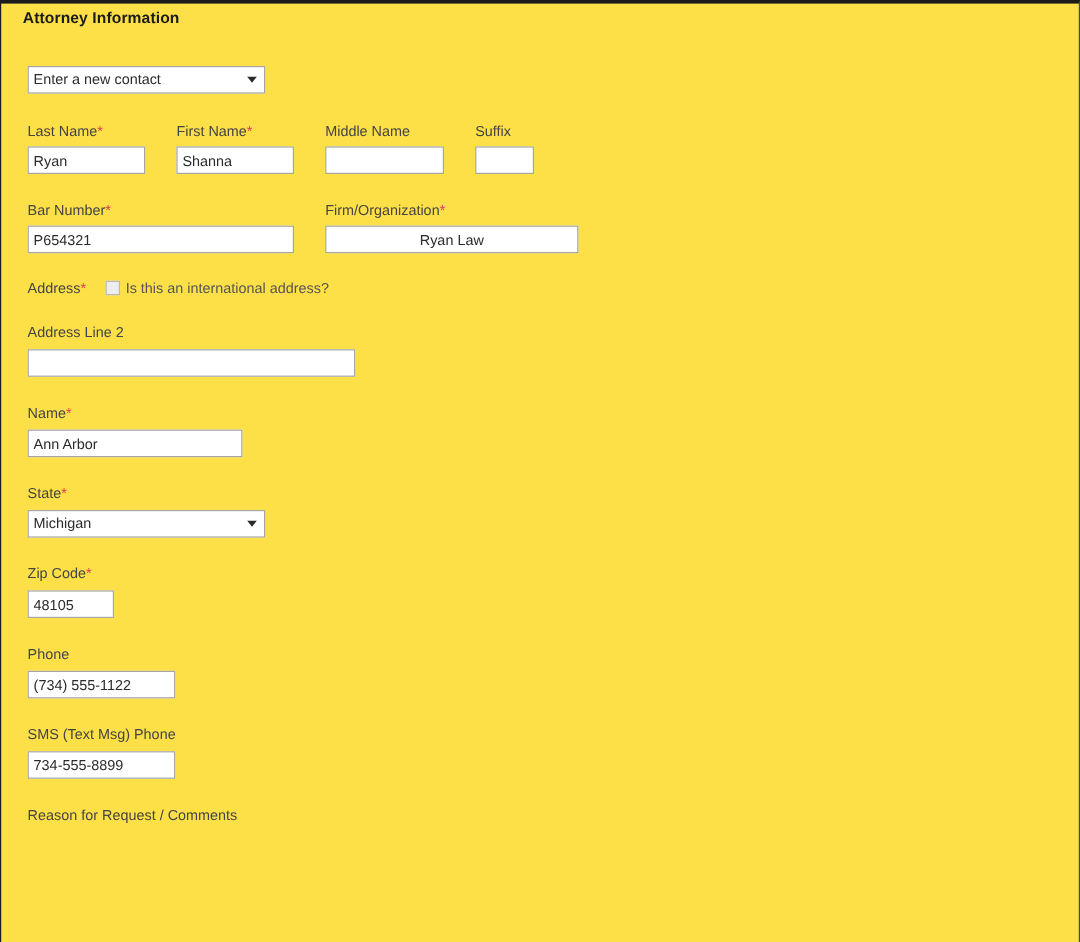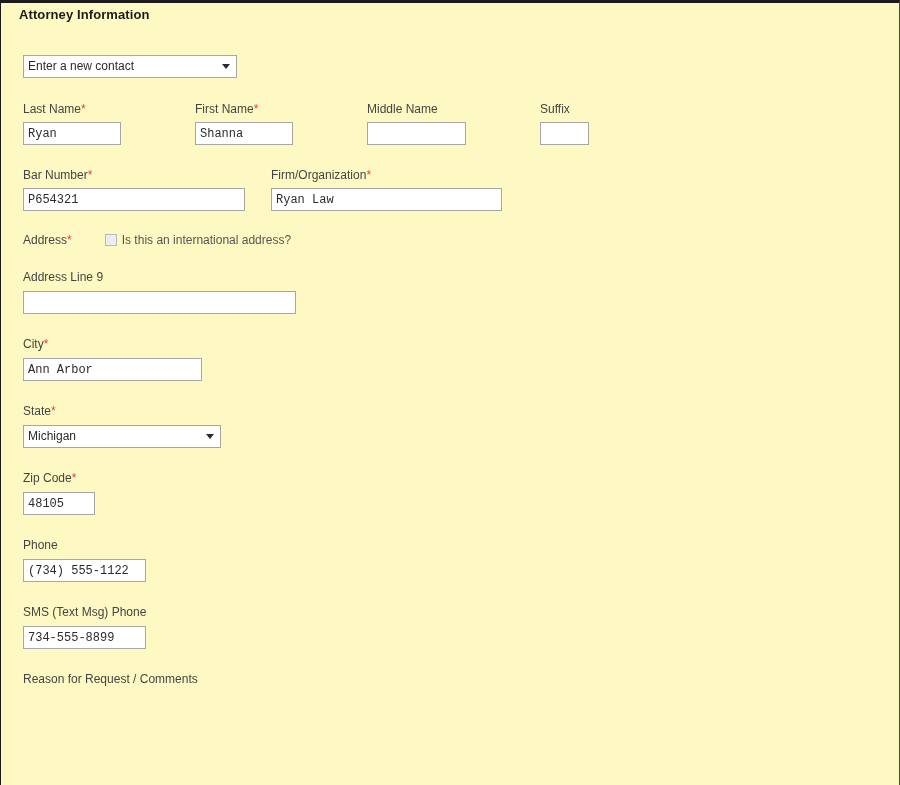--- a/index.html
+++ b/index.html
@@ -17,21 +17,21 @@
 
   
   .panel {
     position: relative;
     box-sizing: border-box;
     width: 900px;
     height: 785px;
     border-top: 3px solid #1b1b1b;
     border-left: 1px solid #1b1b1b;
     border-right: 1px solid #4a4a4a;
-    background: #fef9c3;
+    background: #fde047;
   }
 
   .section-title {
     position: absolute;
     left: 18px;
     top: 4px;
     font-size: 13px;
     font-weight: bold;
     color: #1b1b1b;
     letter-spacing: 0.1px;
@@ -56,21 +56,21 @@
     color: #e23b4e;
     font-size: 12px;
   }
 
   
   .txt {
     box-sizing: border-box;
     height: 23px;
     border: 1px solid #a6a6a6;
     background: #ffffff;
-    font-family: Liberation Mono, monospace;
+    font-family: Liberation Sans, sans-serif;
     font-size: 12px;
     color: #2b2b2b;
     padding: 0 4px;
     outline: none;
     display: block;
   }
 
   
   .sel {
     box-sizing: border-box;
@@ -100,58 +100,57 @@
     border-right: 4px solid transparent;
     border-top: 5px solid #2b2b2b;
     margin-left: 4px;
     margin-right: 2px;
   }
 
   
   .row { position: relative; }
 
   
-  .contact-select { width: 214px; gap: 44px; }
+  .contact-select { width: 198px; gap: 44px; }
 
   
   .name-row {
     margin-top: 24px;
     display: flex;
-    gap: 48px;
   }
   .name-col { margin-right: 26px; }
   .name-col:last-child { margin-right: 0; }
   .name-col .txt { margin-top: 6px; }
   .w-lastname  { width: 98px; }
   .w-firstname { width: 98px; }
   .w-middle    { width: 99px; }
   .w-suffix    { width: 49px; }
 
   
   .bar-row {
     margin-top: 23px;
     display: flex;
   }
   .bar-col { margin-right: 26px; }
   .bar-col:last-child { margin-right: 0; }
   .bar-col .txt { margin-top: 6px; }
   .w-bar  { width: 222px; }
-  .w-firm { width: 231px; }
+  .w-firm { width: 211px; text-align: center; }
 
   
   .addr-block { margin-top: 22px; }
   .addr-head {
     display: flex;
     align-items: center;
   }
   .addr-head .field-label { margin-right: 0; }
   .cb-wrap {
     display: flex;
     align-items: center;
-    margin-left: 33px;
+    margin-left: 16px;
   }
   .checkbox {
     box-sizing: border-box;
     width: 12px;
     height: 12px;
     border: 1px solid #b8b8b8;
     background: #ededed;
     margin-right: 5px;
     cursor: pointer;
   }
@@ -233,26 +232,26 @@
       <div class="addr-head">
         <div class="field-label"><span>Address</span><span class="req">*</span></div>
         <div class="cb-wrap">
           <div class="checkbox"></div>
           <div class="cb-label">Is this an international address?</div>
         </div>
       </div>
     </div>
 
     <div class="row stack">
-      <div class="field-label"><span>Address Line 9</span></div>
+      <div class="field-label"><span>Address Line 2</span></div>
       <input class="txt w-addr2" type="text" value="" style="">
     </div>
 
     <div class="row stack">
-      <div class="field-label"><span>City</span><span class="req">*</span></div>
+      <div class="field-label"><span>Name</span><span class="req">*</span></div>
       <input class="txt w-city" type="text" value="Ann Arbor" style="">
     </div>
 
     <div class="row stack">
       <div class="field-label"><span>State</span><span class="req">*</span></div>
       <div class="sel w-state">
         <span class="sel-value">Michigan</span>
         <span class="caret"></span>
       </div>
     </div>

